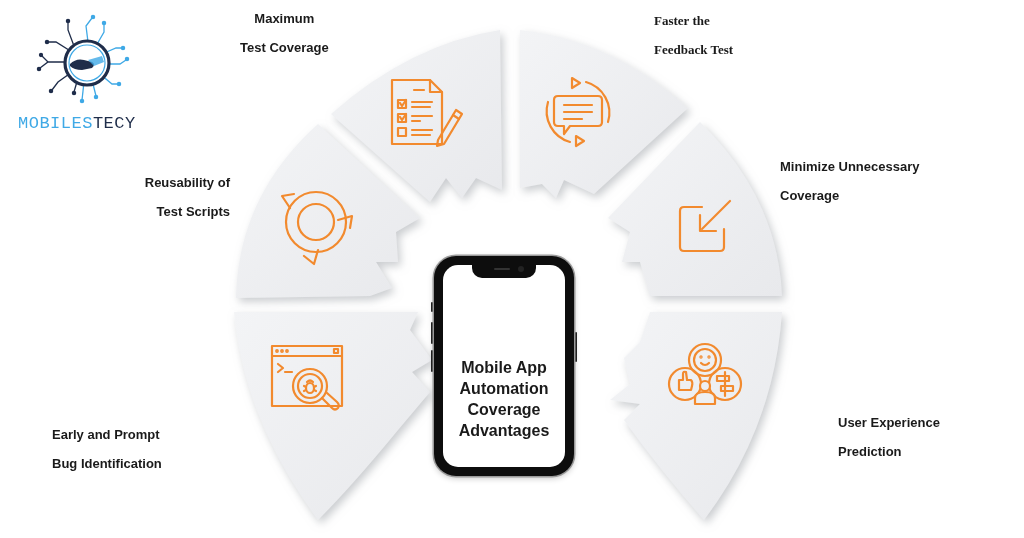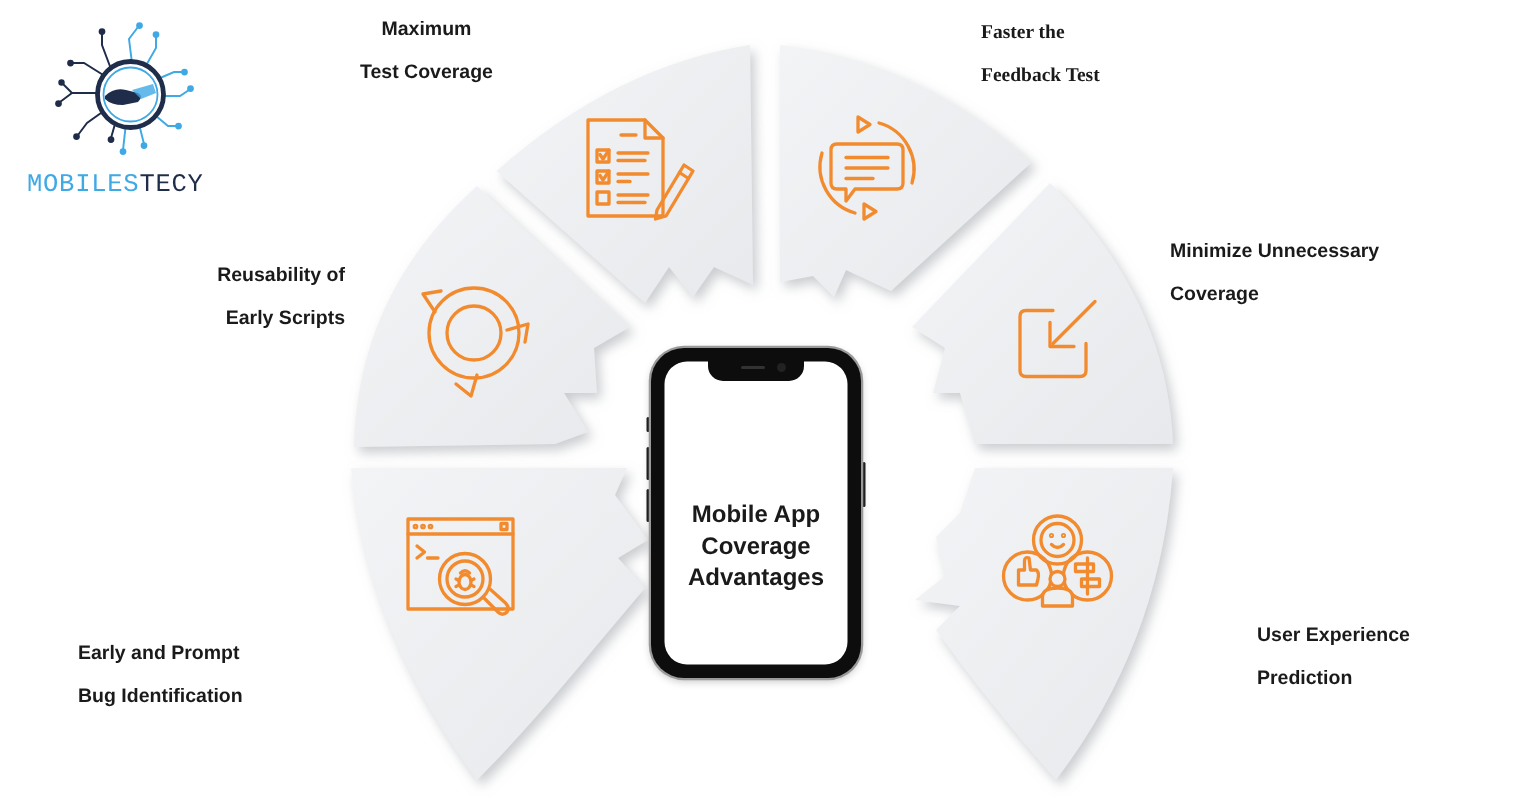--- a/index.html
+++ b/index.html
@@ -8,21 +8,21 @@
   .stage { position: absolute; left: 0; top: 0; width: 1024px; height: 538px; }
   svg.wheel { position: absolute; left: 0; top: 0; }
   .label { position: absolute; font-weight: bold; font-size: 13px; line-height: 29px; color: #1a1a1a; white-space: nowrap; }
   .label span { display: block; }
   .label.right-align { text-align: right; }
   .label.center-align { text-align: center; }
   .logo { position: absolute; left: 8px; top: 8px; width: 150px; height: 120px; }
   .logo-text { position: absolute; left: 10px; top: 106px; font-size: 17px; letter-spacing: 0.5px; font-family: Liberation Mono, monospace; }
   .logo-text .a { color: #3fa9e6; }
   .logo-text .b { color: #1f2d4a; }
-  .phone { position: absolute; left: 434px; top: 232px; width: 140px; height: 220px; }
+  .phone { position: absolute; left: 434px; top: 256px; width: 140px; height: 220px; }
   .phone-body { position: absolute; inset: 0; border-radius: 22px; background: #0d0d0d; box-shadow: 0 0 0 1.5px #9a9a9a, 0 2px 6px rgba(0,0,0,0.25); }
   .phone-screen { position: absolute; left: 9px; top: 9px; right: 9px; bottom: 9px; background: #ffffff; border-radius: 15px; }
   .phone-notch { position: absolute; left: 38px; top: 6px; width: 64px; height: 16px; background: #0d0d0d; border-radius: 0 0 10px 10px; }
   .phone-notch .spk { position: absolute; left: 22px; top: 6px; width: 16px; height: 2px; background: #333; border-radius: 1px; }
   .phone-notch .cam { position: absolute; left: 46px; top: 4px; width: 6px; height: 6px; background: #222; border-radius: 50%; }
   .phone-btn { position: absolute; background: #222; border-radius: 1px; width: 2px; }
   .phone-title { position: absolute; left: 0; right: 0; top: 92px; text-align: center; font-weight: bold; font-size: 16px; line-height: 21px; color: #1a1a1a; }
   .phone-title span { display: block; }
 </style>
 </head>
@@ -198,21 +198,21 @@
   <div class="label center-align" style="left:240px; top:4px;">
     <span>Maximum</span>
     <span>Test Coverage</span>
   </div>
   <div class="label" style="left:654px; top:6px;font-family:Liberation Serif, serif;">
     <span>Faster the</span>
     <span>Feedback Test</span>
   </div>
   <div class="label right-align" style="left:80px; top:168px; width:150px;">
     <span>Reusability of</span>
-    <span>Early Scripts</span>
+    <span>Test Scripts</span>
   </div>
   <div class="label" style="left:780px; top:152px;">
     <span>Minimize Unnecessary</span>
     <span>Coverage</span>
   </div>
   <div class="label" style="left:52px; top:388px;margin-top:32px;">
     <span>Early and Prompt</span>
     <span>Bug Identification</span>
   </div>
   <div class="label" style="left:800px; top:408px;margin-left:38px;">
@@ -222,20 +222,21 @@
 
   <div class="phone">
     <div class="phone-btn" style="left:-3px; top:46px; height:10px;"></div>
     <div class="phone-btn" style="left:-3px; top:66px; height:22px;"></div>
     <div class="phone-btn" style="left:-3px; top:94px; height:22px;"></div>
     <div class="phone-btn" style="right:-3px; top:76px; height:30px;"></div>
     <div class="phone-body"></div>
     <div class="phone-screen">
       <div class="phone-title">
         <span>Mobile App</span>
+        <span>Automation</span>
         <span>Coverage</span>
         <span>Advantages</span>
       </div>
     </div>
     <div class="phone-notch">
       <div class="spk"></div>
       <div class="cam"></div>
     </div>
   </div>
 

